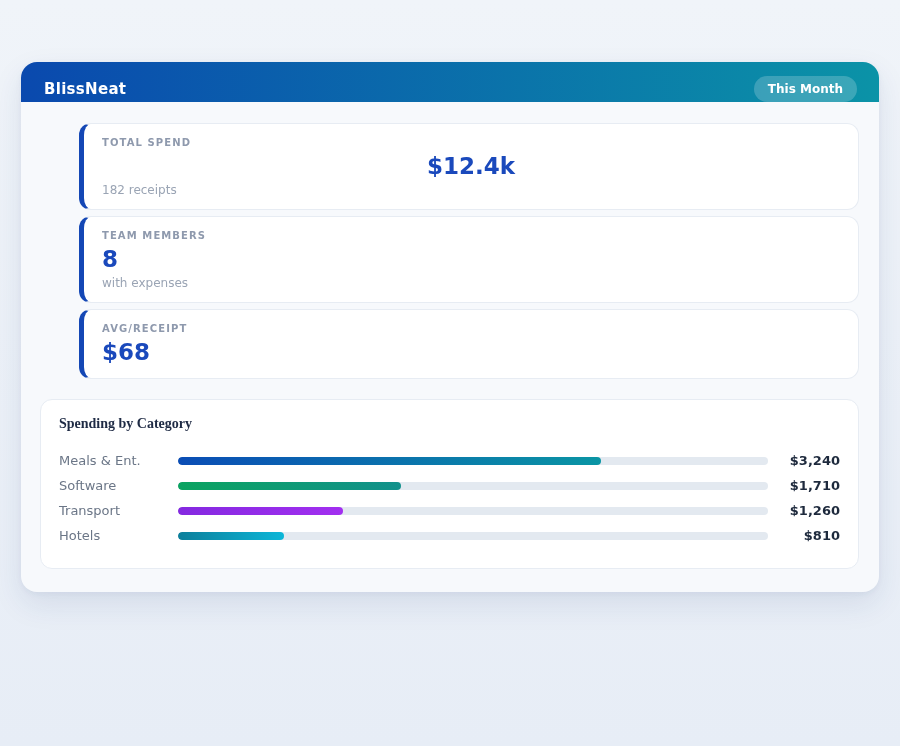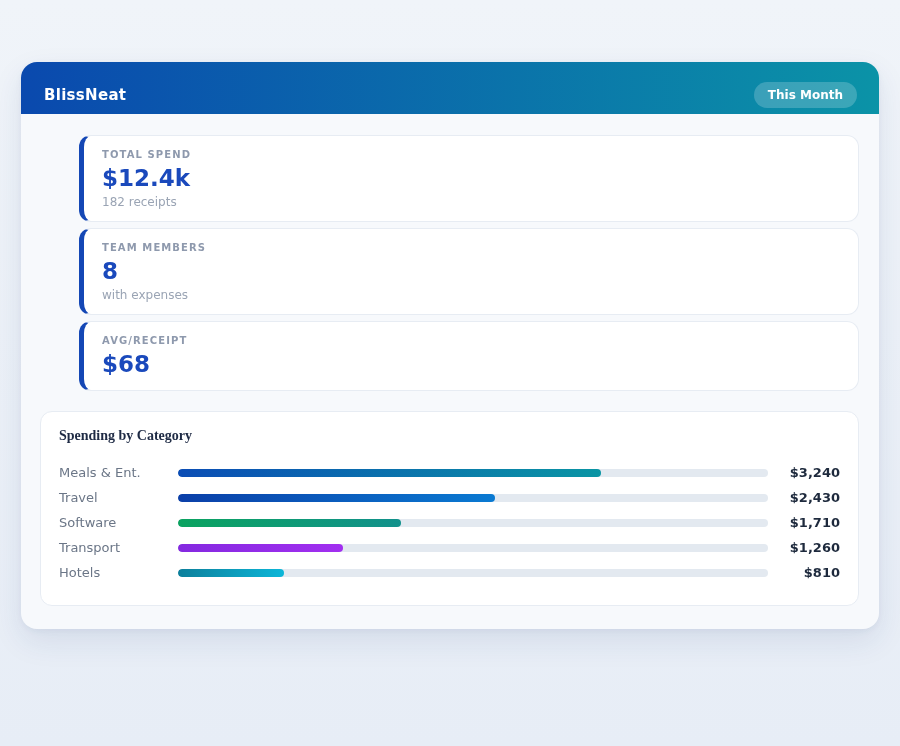--- a/index.html
+++ b/index.html
@@ -10,21 +10,21 @@
   }
   .app-card {
     margin: 62px 21px 0 21px;
     width: 858px;
     background: #f7f9fc;
     border-radius: 16px;
     box-shadow: 0 12px 30px rgba(30, 60, 120, 0.10), 0 2px 6px rgba(30,60,120,0.05);
     overflow: hidden;
   }
   .app-header {
-    height: 52px;
+    height: 40px;
     display: flex;
     align-items: center;
     justify-content: space-between;
     padding: 14px 22px 0 23px;
   }
   .app-title {
     color: #ffffff;
     font-size: 15px;
     font-weight: bold;
     letter-spacing: 0.3px;
@@ -115,21 +115,21 @@
 
 <div class="app-card">
   <div class="app-header" style="background: linear-gradient(90deg, rgb(10, 73, 174), rgb(11, 147, 167));">
     <span class="app-title">BlissNeat</span>
     <button class="period-badge">This Month</button>
   </div>
   <div class="content">
     <div id="stats-list">
         <div class="stat-card" style="border-left-color: rgb(20, 71, 181);">
     <div class="stat-label">TOTAL SPEND</div>
-    <div class="stat-value" style="color: rgb(26, 73, 188);">$12.4k</div>
+    <div class="stat-value" style="color: rgb(26, 73, 188); text-align: center;">$12.4k</div>
     <div class="stat-sub">182 receipts</div>
   </div>
         <div class="stat-card" style="border-left-color: rgb(20, 71, 181);">
     <div class="stat-label">TEAM MEMBERS</div>
     <div class="stat-value" style="color: rgb(26, 73, 188);">8</div>
     <div class="stat-sub">with expenses</div>
   </div>
         <div class="stat-card" style="border-left-color: rgb(20, 71, 181);">
     <div class="stat-label">AVG/RECEIPT</div>
     <div class="stat-value" style="color: rgb(26, 73, 188);">$68</div>
@@ -138,27 +138,20 @@
       </div>
     <div class="chart-card">
       <div class="chart-title">Spending by Category</div>
       <div id="category-rows">
           <div class="category-row">
     <span class="category-label">Meals &amp; Ent.</span>
     <span class="category-bar-track">
       <span class="category-bar-fill" style="display: block; width: 71.7%; background: linear-gradient(90deg, rgb(11, 77, 181), rgb(10, 149, 164));"></span>
     </span>
     <span class="category-value">$3,240</span>
-  </div>
-          <div class="category-row">
-    <span class="category-label">Travel</span>
-    <span class="category-bar-track">
-      <span class="category-bar-fill" style="display: block; width: 53.8%; background: linear-gradient(90deg, rgb(11, 63, 168), rgb(10, 122, 210));"></span>
-    </span>
-    <span class="category-value">$2,430</span>
   </div>
           <div class="category-row">
     <span class="category-label">Software</span>
     <span class="category-bar-track">
       <span class="category-bar-fill" style="display: block; width: 37.8%; background: linear-gradient(90deg, rgb(11, 163, 96), rgb(18, 145, 140));"></span>
     </span>
     <span class="category-value">$1,710</span>
   </div>
           <div class="category-row">
     <span class="category-label">Transport</span>

